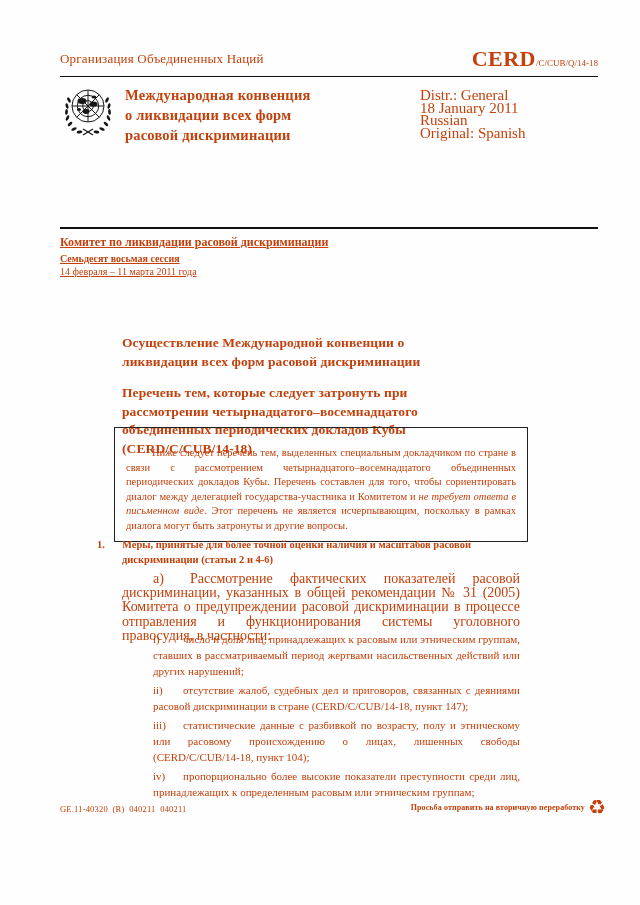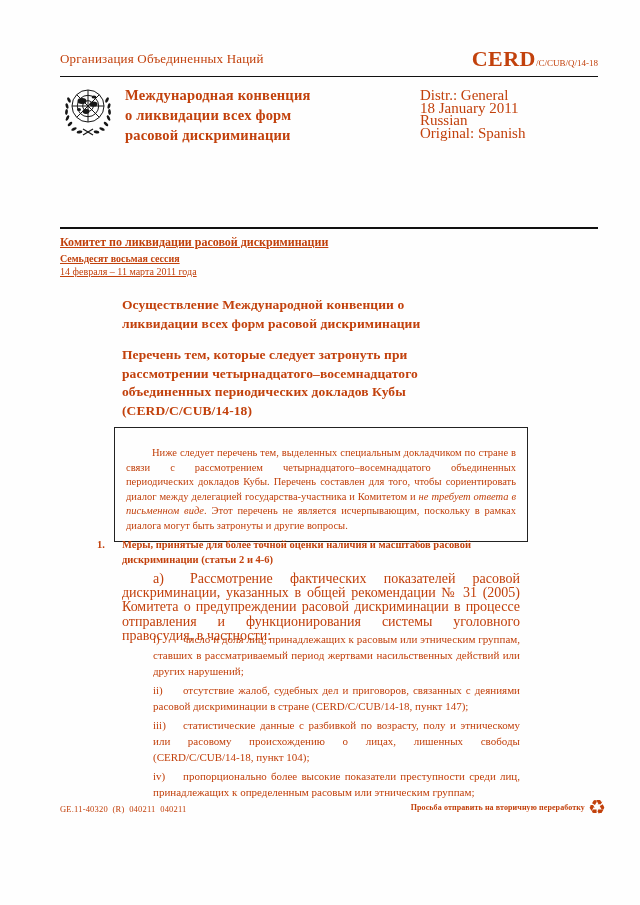--- a/index.html
+++ b/index.html
@@ -28,21 +28,21 @@
   .distr-block{position:absolute;left:420px;top:89px;font-size:15px;line-height:12.5px;}
 
   
   .thick-rule{position:absolute;left:60px;right:42px;top:227px;height:2px;background:#111;}
   .committee{position:absolute;left:60px;top:234px;text-decoration:underline;}
   .committee-name{font-weight:bold;font-size:12px;line-height:16px;}
   .committee-session{font-weight:bold;font-size:10px;line-height:13px;margin-top:2px;}
   .committee-dates{font-size:10px;line-height:13px;}
 
   
-  .title-block{position:absolute;left:122px;font-weight:bold;font-size:13.5px;line-height:18.5px;letter-spacing:.1px;}
+  .title-block{position:absolute;left:122px;font-weight:bold;font-size:13.5px;line-height:18.5px;letter-spacing:.1px;margin-top:38px;}
   .title-main{top:296px;}
   .title-sub{top:346px;}
 
   
   .summary-box{
     position:absolute;left:114px;top:427px;width:414px;box-sizing:border-box;
     border:1px solid #222;padding:18px 11px 7px 11px;
     font-size:10.5px;line-height:14.6px;text-align:justify;
   }
   .summary-box .indent{display:inline-block;width:26px;}

